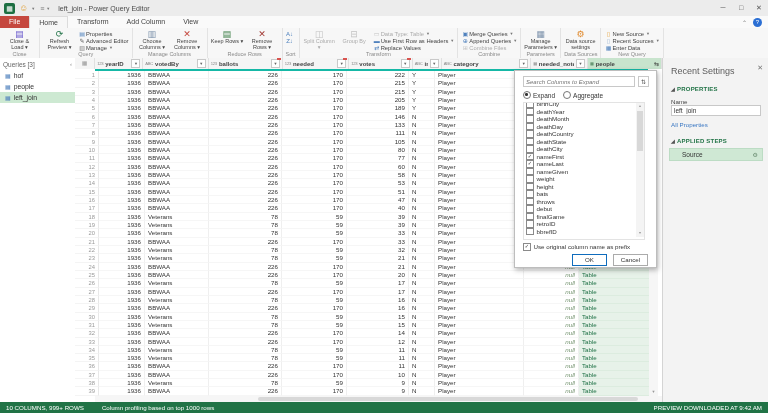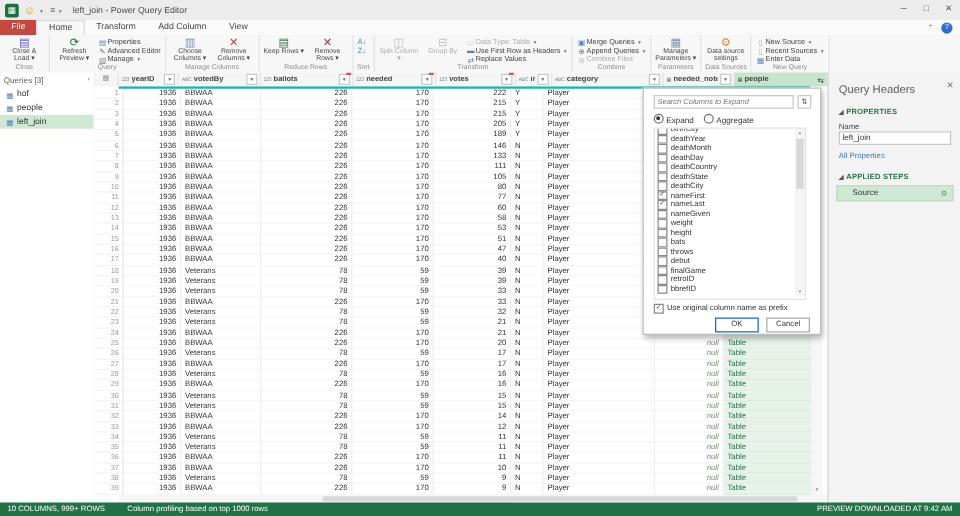--- a/index.html
+++ b/index.html
@@ -958,21 +958,21 @@
           <span>Use original column name as prefix</span>
         </div>
         <div class="xbuttons">
           <div class="btn primary">OK</div>
           <div class="btn">Cancel</div>
         </div>
       </div>
     </div>
 
     <div class="qset">
-      <div class="qstitle">Query Headers</div>
+      <div class="qstitle">Recent Settings</div>
       <div class="qsclose">✕</div>
       <div class="qshead" style="top:28px;"><span class="tri">◢</span><span>PROPERTIES</span></div>
       <div class="qslabel">Name</div>
       <input class="qsinput" value="left_join" style="">
       <div class="qslink">All Properties</div>
       <div class="qshead" style="top:80px;"><span class="tri">◢</span><span>APPLIED STEPS</span></div>
       <div class="steps" id="steps">
           <div class="step sel">
             <span>Source</span>
             <span class="gear">⚙</span>

